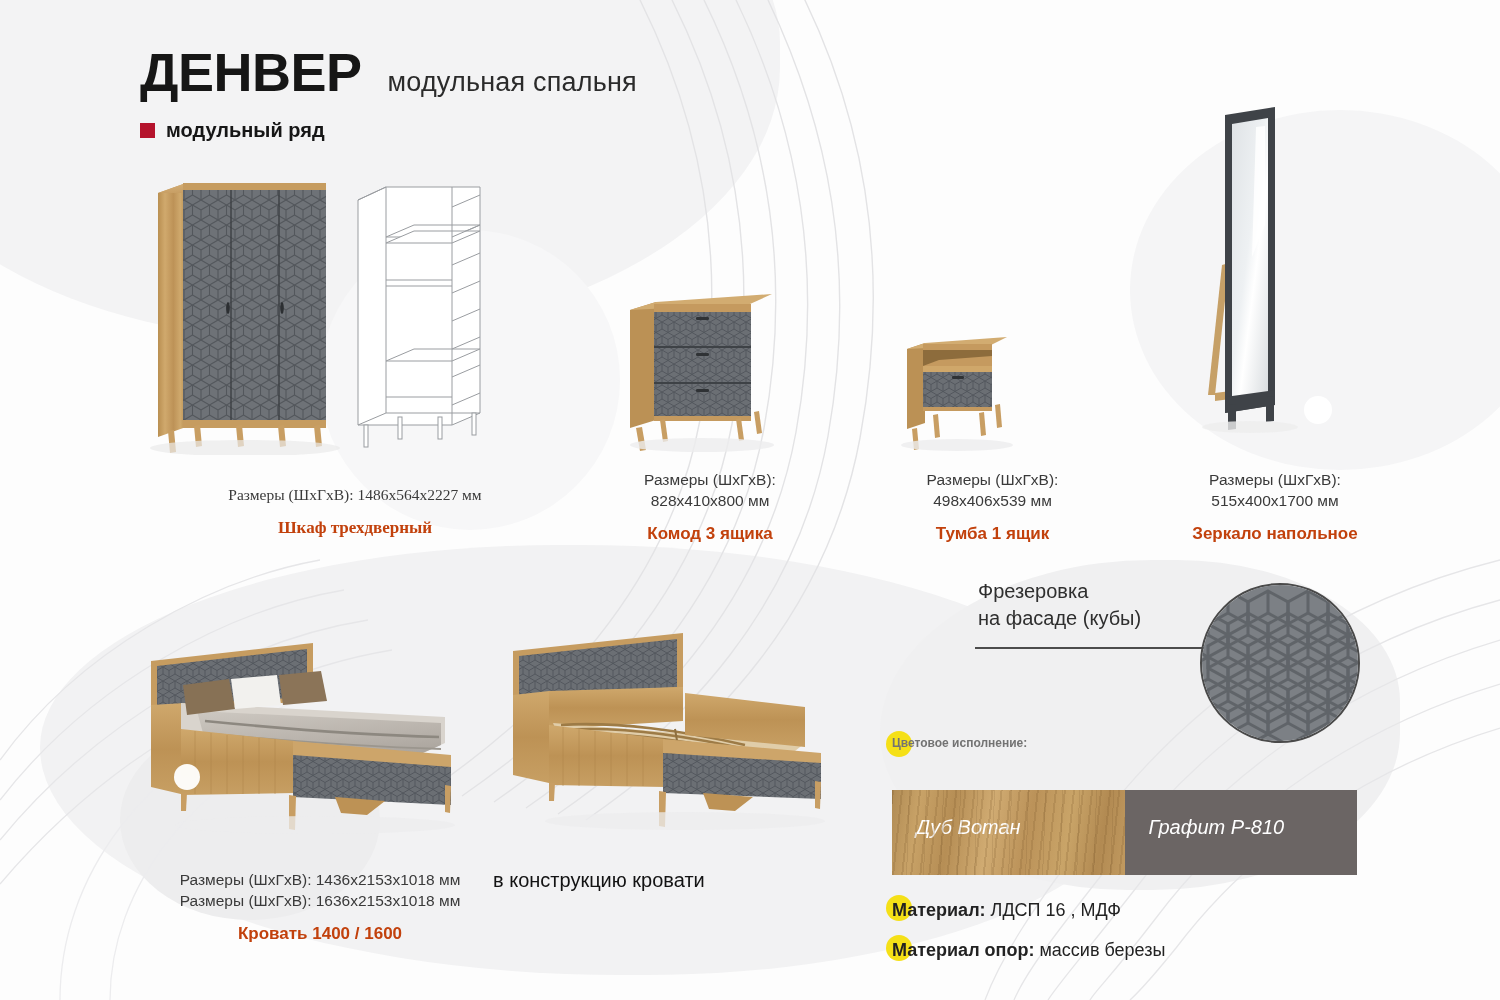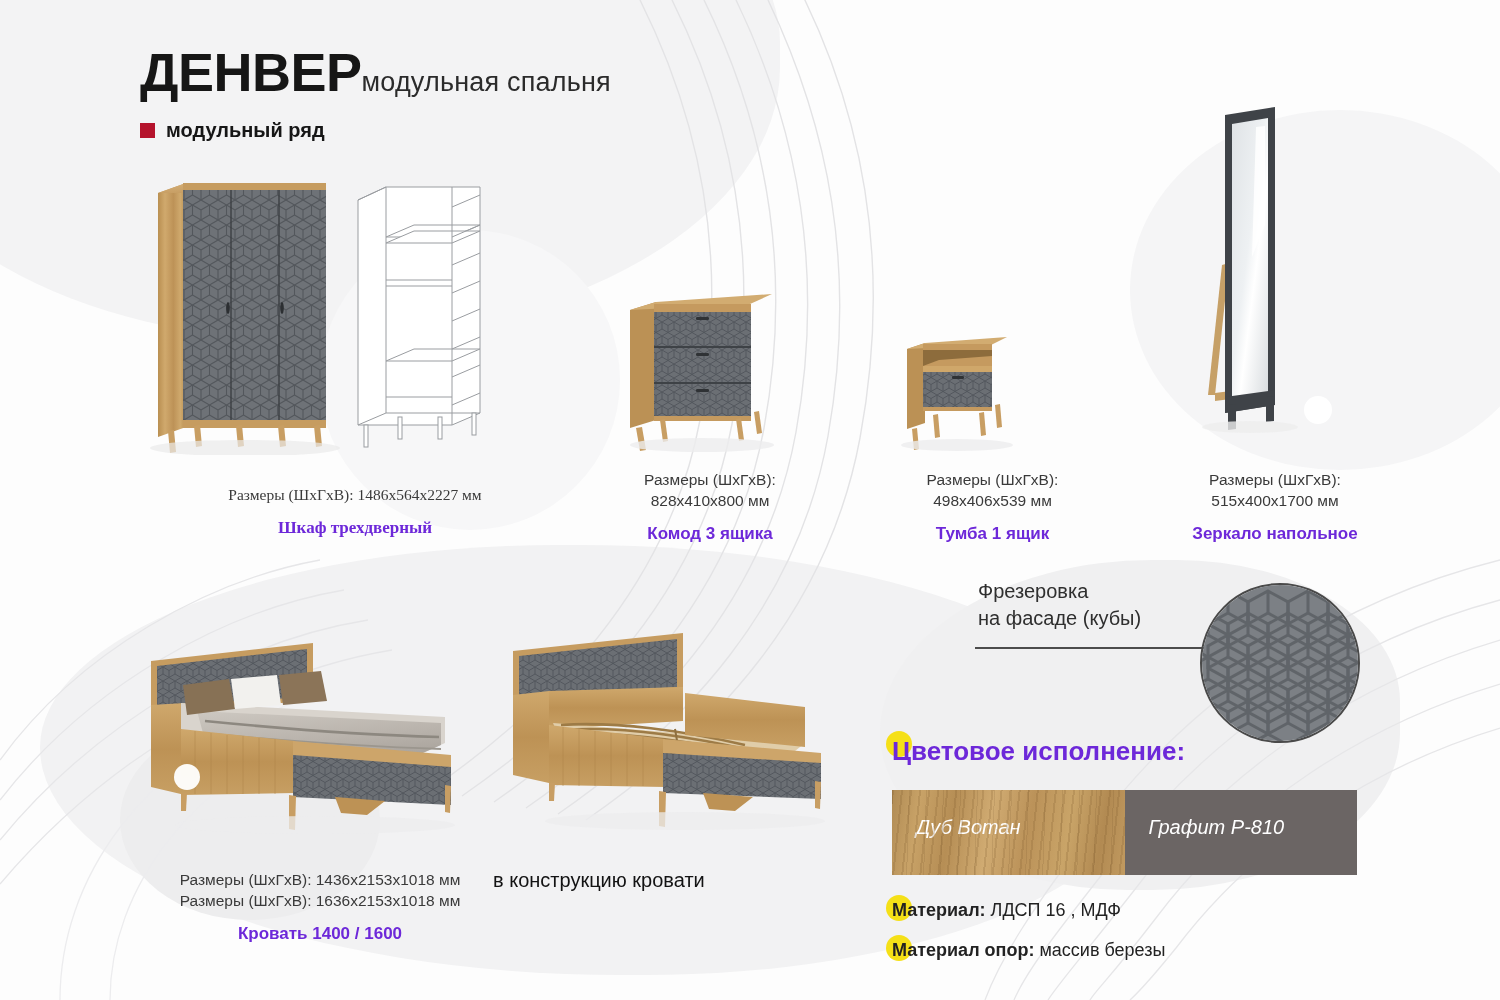--- a/index.html
+++ b/index.html
@@ -21,51 +21,51 @@
   }
   .blob.b1 { width: 900px; height: 520px; left: -120px; top: -180px; border-radius: 50% 45% 55% 50%; background:#f3f3f4; }
   .blob.b2 { width: 1100px; height: 430px; left: 40px; top: 545px; border-radius: 48% 52% 46% 54%; background:#f2f2f3; }
   .blob.b3 { width: 520px; height: 330px; left: 880px; top: 560px; border-radius: 55% 45% 50% 50%; background:#f0f0f1; }
   .blob.b4 { width: 420px; height: 360px; left: 1130px; top: 110px; border-radius: 50%; background:#f5f5f6; }
   .blob.b5 { width: 300px; height: 300px; left: 320px; top: 230px; border-radius:50%; background:#f7f7f8;}
   .blob.b6 { width: 260px; height: 200px; left: 120px; top: 720px; border-radius:50%; background:#ededee;}
 
   
   .header { position: absolute; left: 140px; top: 45px; }
-  .title-row { display: flex; align-items: baseline; }
+  .title-row { display: flex; align-items: baseline; gap: 26px; }
   .brand {
     font-size: 54px;
     font-weight: bold;
     letter-spacing: -0.5px;
     color: #161616;
     line-height: 1;
   }
   .subtitle { font-size: 27px; color: #2b2b2b; letter-spacing: 0.2px; }
   .tagline-row { display: flex; align-items: center; gap: 11px; margin-top: 20px; text-align: right; }
   .tag-square { width: 15px; height: 15px; background: #b5132c; display:block; }
   .tagline { font-size: 20px; font-weight: bold; color: #161616; }
 
   
   .new-badge { position: absolute; left: 951px; top: 34px; width: 152px; height: 152px; }
   .new-badge svg { display:block; }
   .caption { position: absolute; text-align: center; }
   .dim { font-size: 15.5px; color: #3a3a3a; line-height: 1.35; white-space: nowrap; }
-  .pname { font-size: 17px; font-weight: bold; color: #6d28d9; margin-top: 12px; white-space: nowrap; }
+  .pname { font-size: 17px; font-weight: bold; color: #c2410c; margin-top: 12px; white-space: nowrap; }
 
   
   .art { position: absolute; }
   svg.art, .art svg { display: block; }
 
   
   .milling-text { position: absolute; left: 978px; top: 578px; font-size: 20px; color: #2f2f2f; line-height: 1.35; }
   .milling-rule { position: absolute; left: 975px; top: 647px; width: 232px; height: 2px; background: #4c4c4c; }
   .pattern-circle { position: absolute; left: 1200px; top: 583px; width: 160px; height: 160px; border-radius: 50%; overflow: hidden; border: 2px solid #4a4a4a; }
 
   
-  .hl-heading { position: absolute; font-size: 26px; font-weight: bold; color: #6d28d9; white-space: nowrap; }
+  .hl-heading { position: absolute; font-size: 12px; font-weight: bold; color: #737373; white-space: nowrap; }
   .hl-dot { position:absolute; width: 26px; height: 26px; border-radius: 50%; background: #f5e017; z-index: 0; }
   .hl-txt { position: relative; z-index: 1; }
 
   .swatches { position: absolute; left: 892px; top: 790px; width: 465px; height: 85px; display: flex; font-style: italic; }
   .sw { position: relative; flex: 1; height: 100%; }
   .sw-label { position: absolute; left: 24px; top: 26px; font-size: 20px; color: #ffffff; white-space: nowrap; }
   .sw.oak { background: linear-gradient(100deg,#b08b54 0%,#c8a267 12%,#b68e55 26%,#d0ab72 42%,#bb9259 58%,#c9a468 74%,#b28a52 88%,#c19a60 100%); }
   .sw.oak::after {
     content:""; position:absolute; inset:0;
     background:

